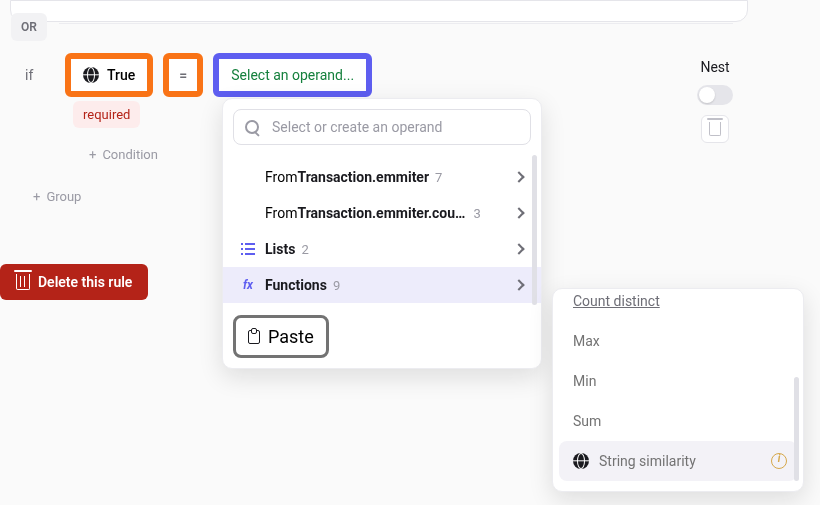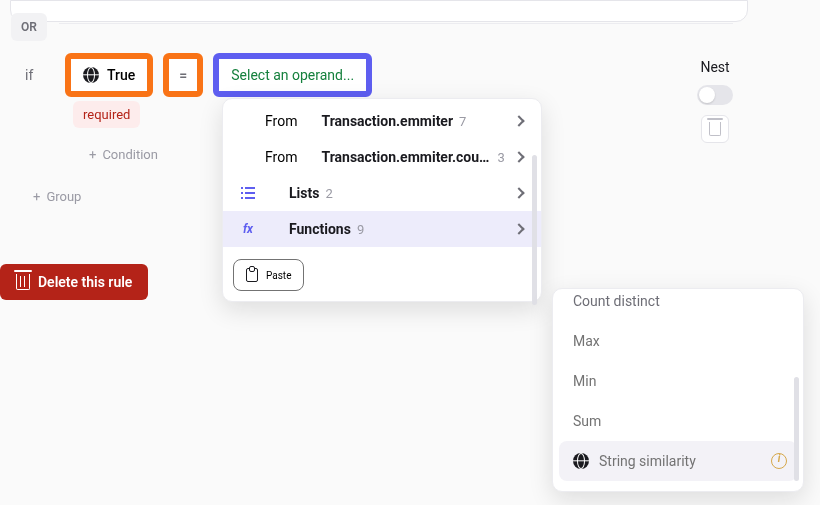--- a/index.html
+++ b/index.html
@@ -91,48 +91,48 @@
   .dd-row {
     display:flex; align-items:center;
     padding:10px 14px 10px 16px; font-size:14px; color:#1a1a1f;
     cursor:pointer; position:relative;
   }
   .dd-row.indent { padding-left:42px; }
   .dd-row .count { color:#9a9aa4; font-size:13px; margin-left:6px; }
   .dd-row.active { background:#edecfb; }
   .chev { width:8px; height:8px; border-right:2px solid #6e6e76; border-top:2px solid #6e6e76; transform:rotate(45deg); position:absolute; right:18px;}
   .from-prefix { color:#000000; }
-  .bold { font-weight:700;margin-left:24px; }
+  .bold { font-weight:700; }
   .row-icon { width:18px; display:inline-flex; margin-right:8px; align-items:center; justify-content:center; }
   .list-icon { width:14px; height:12px; position:relative; }
   .list-icon::before{content:"";position:absolute;left:4px;right:0;top:0;height:2px;background:#5e5ef0;box-shadow:0 5px 0 #5e5ef0,0 10px 0 #5e5ef0;}
   .list-icon::after{content:"";position:absolute;left:0;top:0;width:2px;height:2px;background:#5e5ef0;box-shadow:0 5px 0 #5e5ef0,0 10px 0 #5e5ef0;}
   .fx-icon { font-style:italic; font-weight:700; font-size:12px; color:#5e5ef0; }
   
   .dd-scroll { position:absolute; right:4px; top:56px; width:5px; height:150px; background:#e0e0e6; border-radius:3px;}
   
   .paste-btn {
-    margin:8px 10px 0; border:1px solid #737373; border-radius:8px;
+    margin:8px 10px 0; border:3px solid #737373; border-radius:8px;
     padding:8px 12px; display:inline-flex; align-items:center; gap:8px;
-    font-size:10px; background:#fff; cursor:pointer;
+    font-size:18px; background:#fff; cursor:pointer;
   }
   .clip-icon{width:12px;height:14px;border:1.5px solid #1a1a1f;border-radius:2px;position:relative;}
   .clip-icon::before{content:"";position:absolute;left:2px;right:2px;top:-3px;height:4px;border:1.5px solid #1a1a1f;border-radius:2px;background:#fff;}
   
   .dd2 {
     position:absolute; left:552px; top:288px;
     width:252px; background:#fff; border:1px solid #ececf0;
     border-radius:10px; box-shadow:0 8px 24px rgba(16,16,20,.12);
     padding:4px 6px 10px; overflow:hidden;
   }
   .fn-row {
     padding:12px 14px; font-size:14px; color:#737373; cursor:pointer;
     border-radius:8px; display:flex; align-items:center; gap:10px; position:relative;
   }
-  .fn-row.cut { padding-top:0; color:#6e6e76;}
+  .fn-row.cut { padding-top:0; color:#6e6e76;text-decoration:underline;}
   .fn-row.highlight { background:#f3f2f7; }
   .globe-sm{width:16px;height:16px;}
   .info-icon{width:16px;height:16px;border:1.6px solid #d6a84a;border-radius:50%;position:absolute;right:10px;}
   .info-icon::after{content:"i";position:absolute;left:0;right:0;text-align:center;font-size:10px;font-weight:700;color:#d6a84a;top:-1px;font-style:italic;}
   .dd2-scroll{position:absolute;right:4px;top:88px;width:5px;bottom:10px;background:#e0e0e6;border-radius:3px;}
   
   .ellipsis { white-space:nowrap; overflow:hidden; text-overflow:ellipsis; max-width:170px; display:inline-block; vertical-align:bottom;}
 </style>
 </head>
 <body>
@@ -172,20 +172,24 @@
       <span>Group</span>
     </div>
   </div>
 
   <button class="delete-rule">
     <span class="trash-white"></span>
     <span>Delete this rule</span>
   </button>
 
   <div class="dd1">
+    <div class="dd-search">
+      <span class="search-icon"></span>
+      <input type="text" placeholder="Select or create an operand" style="">
+    </div>
     <div class="dd-list">
       <div class="dd-row indent">
         <span class="from-prefix">From </span>
         <span class="bold">Transaction.emmiter</span>
         <span class="count">7</span>
         <span class="chev"></span>
       </div>
       <div class="dd-row indent">
         <span class="from-prefix">From </span>
         <span class="bold ellipsis">Transaction.emmiter.country</span>

